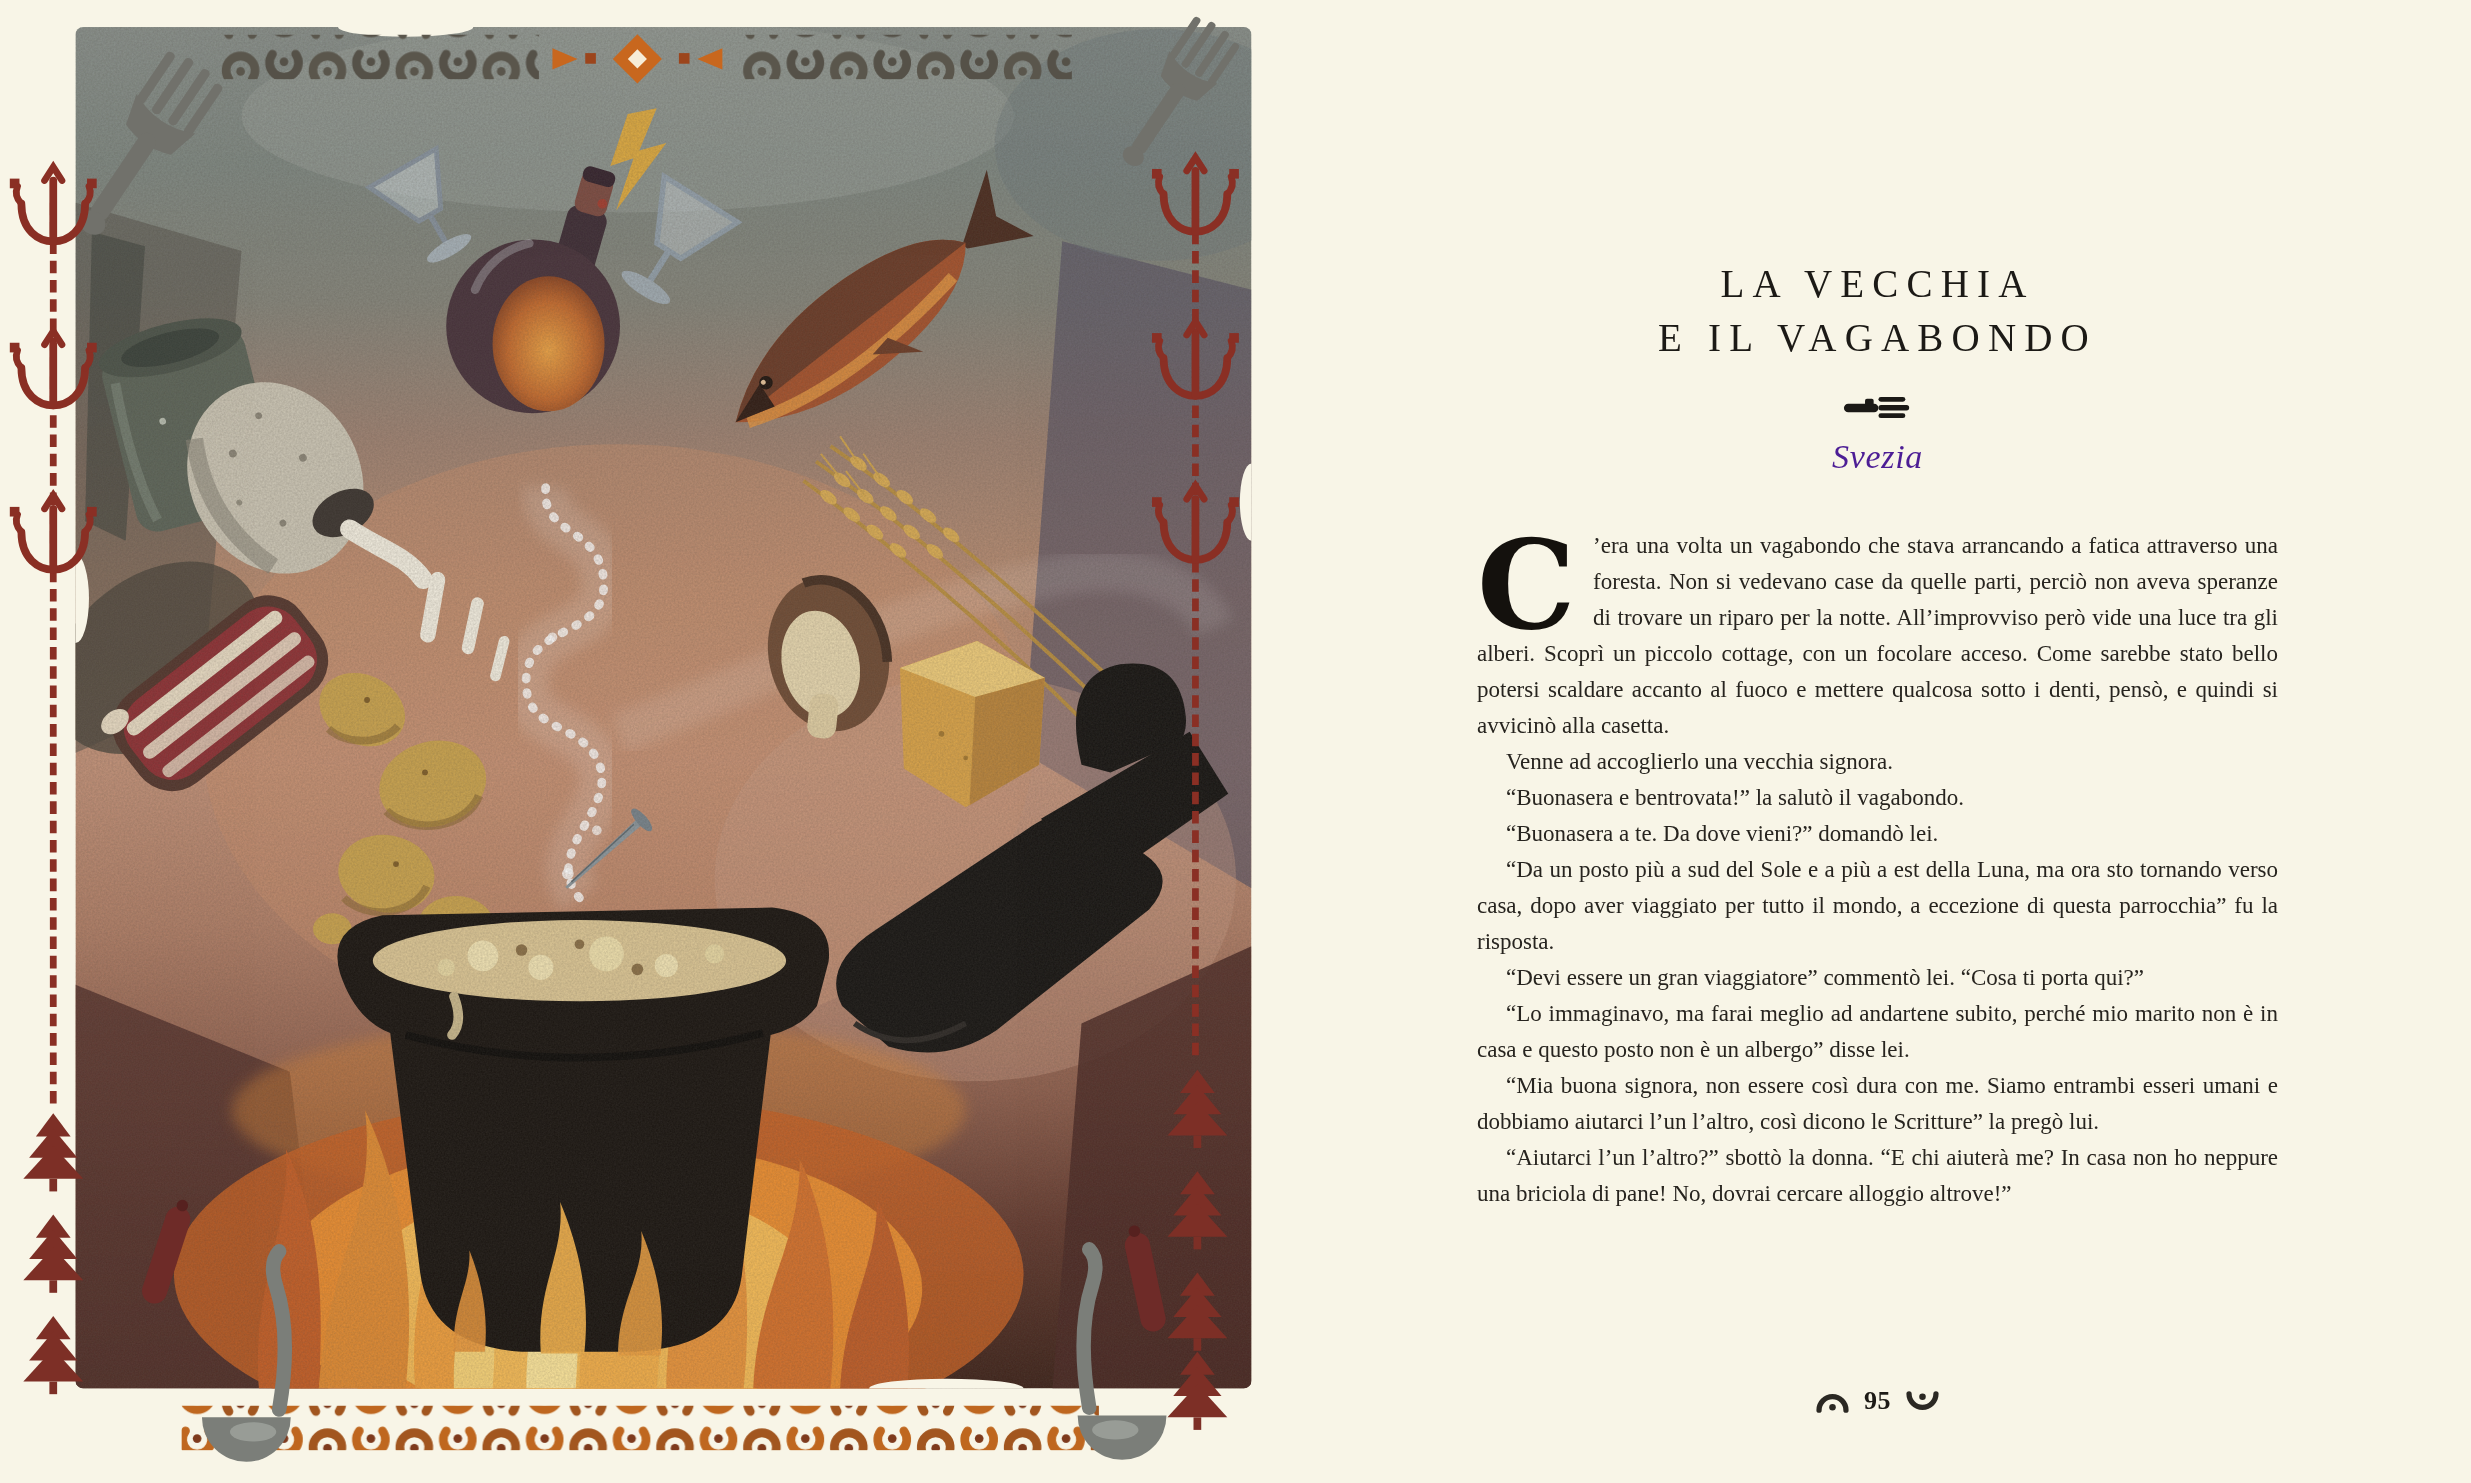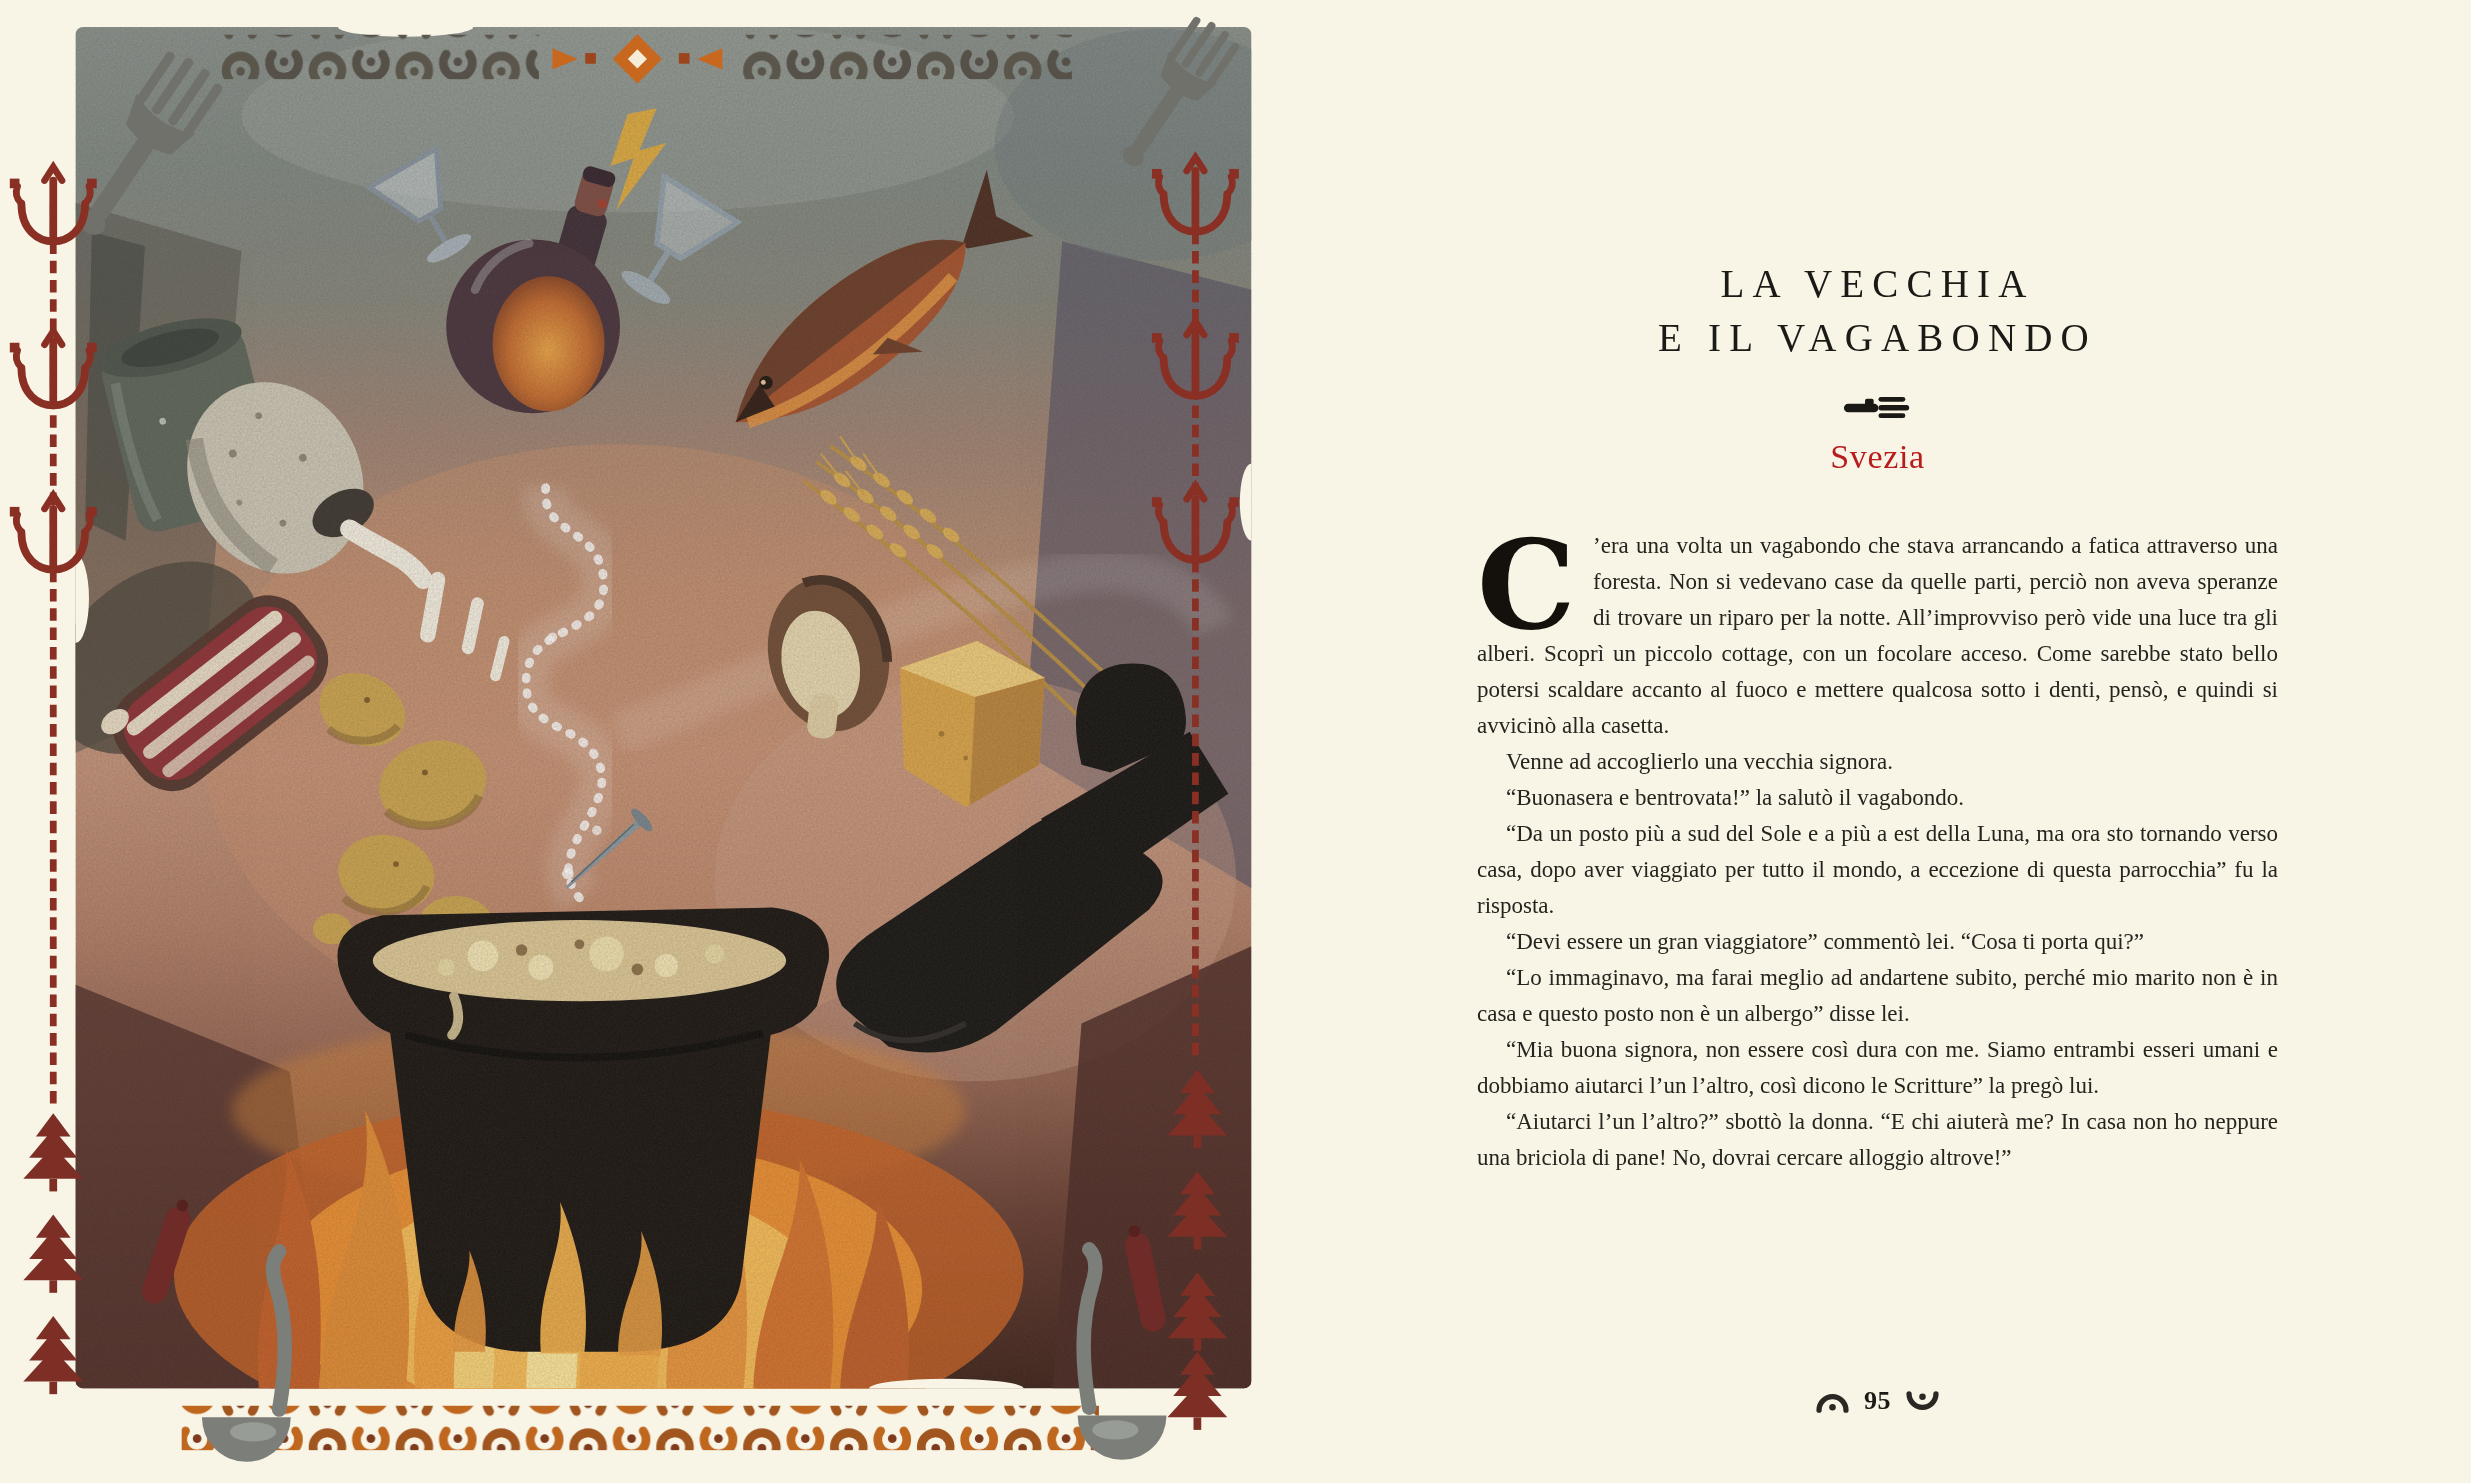--- a/index.html
+++ b/index.html
@@ -12,21 +12,21 @@
   .left-page{position:absolute;left:0;top:0;width:1352px;height:1483px;}
   .left-page svg{display:block;}
   .right-page{position:absolute;left:1477px;top:0;width:801px;height:1193px;}
   .story-header{text-align:center;padding-top:257px;}
   .title{
     font-size:39px;line-height:54px;letter-spacing:0.21em;
     color:#1c1a16;font-weight:400;margin:0;
   }
   .fork-ornament{display:block;margin:29px auto 0 auto;}
   .country{
-    font-size:34px;margin-top:17.4px;color:#b91c1c;
+    font-style:italic;font-size:34px;margin-top:17.4px;color:#4c1d95;
     letter-spacing:0.02em;
   }
   .story-body{
     margin-top:52px;font-size:23px;line-height:36px;text-align:justify;
     color:#27241f;
   }
   .para{margin:0;text-indent:29px;}
   .para.first{text-indent:0;}
   .dropcap{
     float:left;
@@ -407,20 +407,21 @@
         <rect x="38" y="20" width="28" height="5" rx="2.5"></rect>
       </g>
     </svg>
     <div class="country">Svezia</div>
   </div>
 
   <div class="story-body">
     <p class="para first"><span class="dropcap">C</span><span>’era una volta un vagabondo che stava arrancando a fatica attraverso una foresta. Non si vedevano case da quelle parti, perciò non aveva speranze di trovare un riparo per la notte. All’improvviso però vide una luce tra gli alberi. Scoprì un piccolo cottage, con un focolare acceso. Come sarebbe stato bello potersi scaldare accanto al fuoco e mettere qualcosa sotto i denti, pensò, e quindi si avvicinò alla casetta.</span></p>
     <p class="para">Venne ad accoglierlo una vecchia signora.</p>
     <p class="para">“Buonasera e bentrovata!” la salutò il vagabondo.</p>
+    <p class="para">“Buonasera a te. Da dove vieni?” domandò lei.</p>
     <p class="para">“Da un posto più a sud del Sole e a più a est della Luna, ma ora sto tornando verso casa, dopo aver viaggiato per tutto il mondo, a eccezione di questa parrocchia” fu la risposta.</p>
     <p class="para">“Devi essere un gran viaggiatore” commentò lei. “Cosa ti porta qui?”</p>
     <p class="para">“Lo immaginavo, ma farai meglio ad andartene subito, perché mio marito non è in casa e questo posto non è un albergo” disse lei.</p>
     <p class="para">“Mia buona signora, non essere così dura con me. Siamo entrambi esseri umani e dobbiamo aiutarci l’un l’altro, così dicono le Scritture” la pregò lui.</p>
     <p class="para">“Aiutarci l’un l’altro?” sbottò la donna. “E chi aiuterà me? In casa non ho neppure una briciola di pane! No, dovrai cercare alloggio altrove!”</p>
   </div>
 
   <div class="footer">
     <svg width="39" height="25" viewBox="0 0 40 26">
       <path d="M6,22 A14,14 0 1 1 34,22" fill="none" stroke="#2b2823" stroke-width="5.5" stroke-linecap="round"></path>

